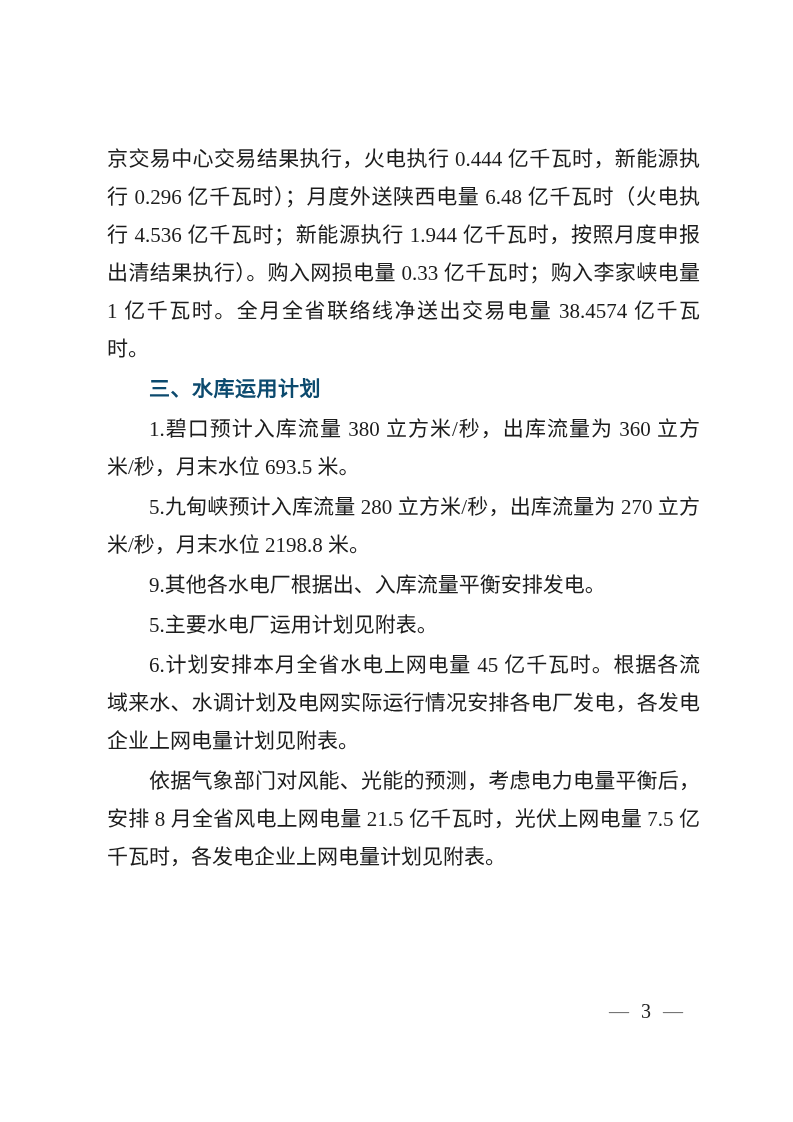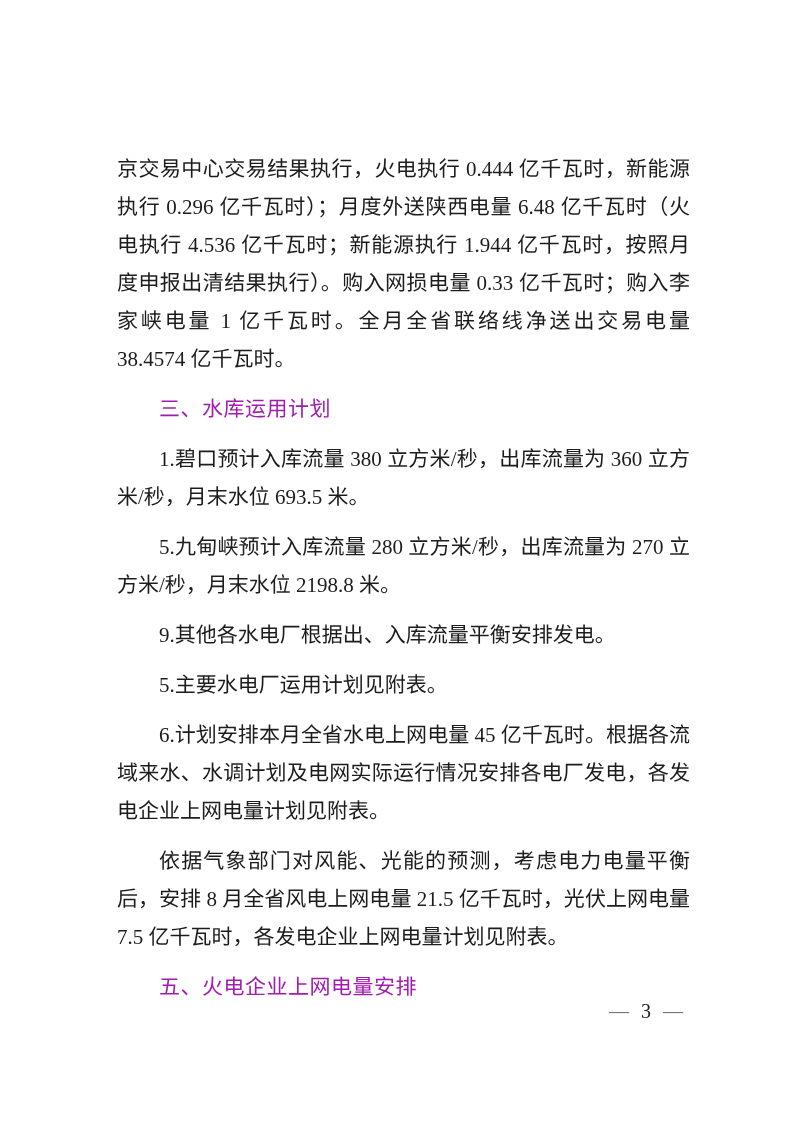--- a/index.html
+++ b/index.html
@@ -21,30 +21,30 @@
     top: 138px;
     width: 597px;
     font-family: "Liberation Serif", "DejaVu Serif", serif;
     font-size: 21px;
     line-height: 38px;
     text-align: justify;
     text-justify: inter-character;
     color: #1c1c1c;
   }
   .content p {
-    margin: 12px;
+    margin: 2px;
     padding: 0;
   }
   .para-indent {
     text-indent: 2em;
   }
   .section-heading {
     font-family: "Liberation Sans", "DejaVu Sans", sans-serif;
-    font-weight: normal;
-    color: #a21caf;
+    font-weight: bold;
+    color: #0c4a6e;
     text-indent: 2em;
     letter-spacing: 0.5px;
   }
   .footer {
     position: absolute;
     top: 998px;
     right: 110px;
     font-family: "Liberation Serif", "DejaVu Serif", serif;
     font-size: 20px;
     line-height: 26px;
@@ -77,20 +77,19 @@
 
     <p class="para-indent">9.其他各水电厂根据出、入库流量平衡安排发电。</p>
 
     <p class="para-indent">5.主要水电厂运用计划见附表。</p>
 
     <p class="para-indent">6.计划安排本月全省水电上网电量 45 亿千瓦时。根据各流域来水、水调计划及电网实际运行情况安排各电厂发电，各发电企业上网电量计划见附表。</p>
 
 
     <p class="para-indent">依据气象部门对风能、光能的预测，考虑电力电量平衡后，安排 8 月全省风电上网电量 21.5 亿千瓦时，光伏上网电量 7.5 亿千瓦时，各发电企业上网电量计划见附表。</p>
 
-    <p class="section-heading">五、火电企业上网电量安排</p>
   </div>
 
   <div class="footer">
     <span class="dash">—</span><span class="page-num">3</span><span class="dash">—</span>
   </div>
 
 </div>
 
 </body></html>

